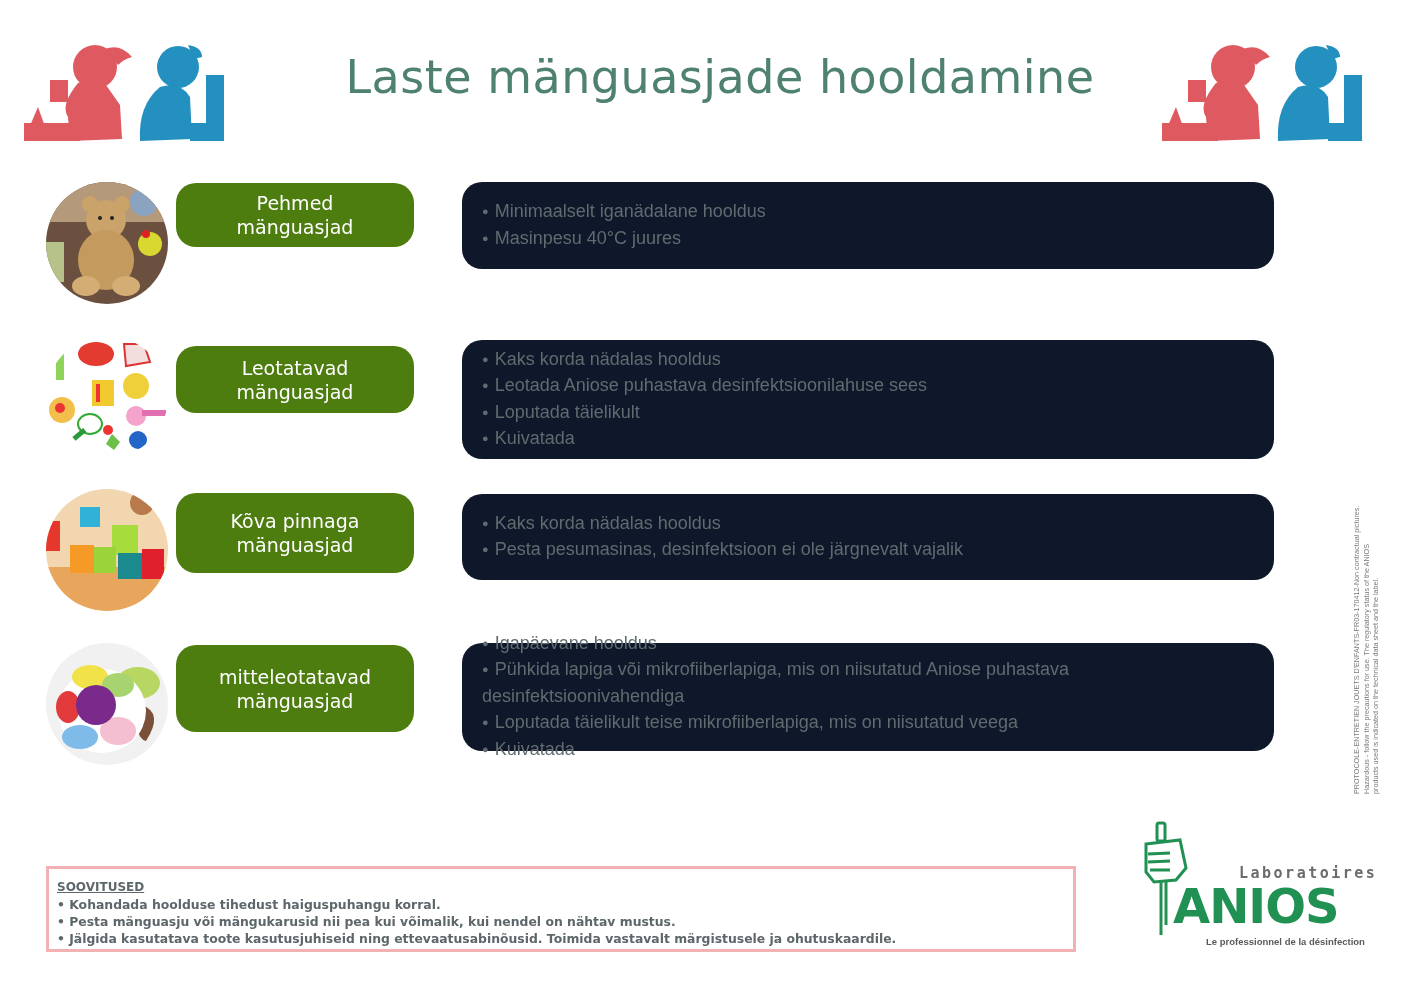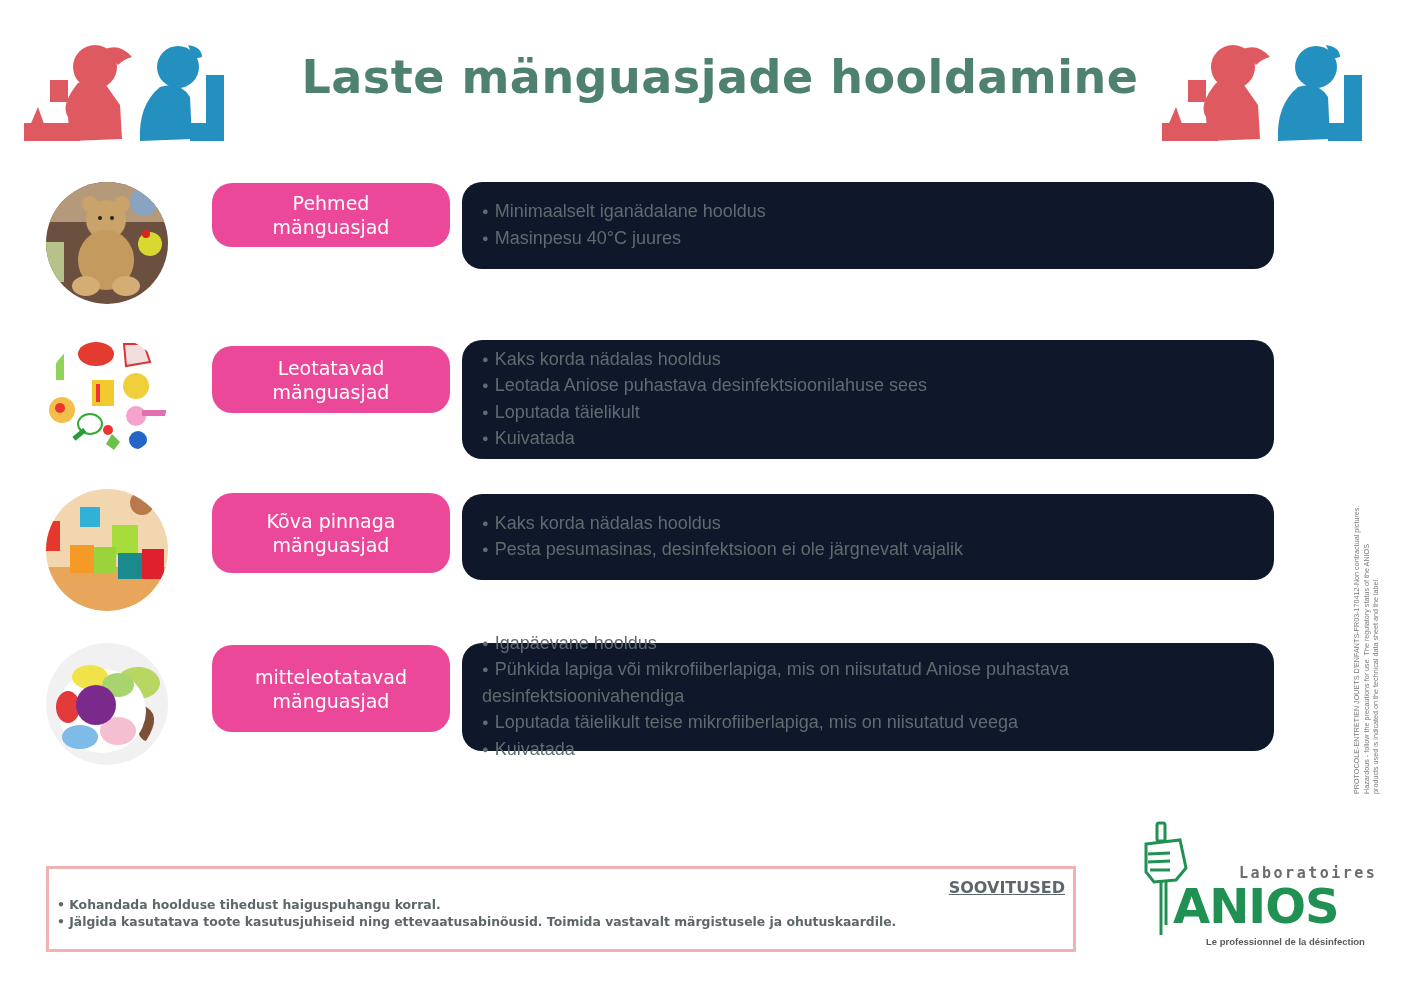--- a/index.html
+++ b/index.html
@@ -5,35 +5,34 @@
     * { box-sizing: border-box; margin: 0; padding: 0; }
     html, body { width: 1405px; height: 993px; background: #ffffff; overflow: hidden; }
     body { position: relative; font-family: "DejaVu Sans", "Liberation Sans", sans-serif; color: #5e6a70; }
 
     .kids { position: absolute; width: 210px; height: 110px; }
     .kids.left { left: 20px; top: 35px; }
     .kids.right { left: 1158px; top: 35px; }
 
     .title {
       position: absolute; left: 300px; top: 50px; width: 840px; text-align: center;
-      font-family: "DejaVu Sans", sans-serif; font-weight: bold; font-size: 46px;
+      font-family: "DejaVu Sans", sans-serif; font-weight: normal; font-size: 46px;
       color: #4e8170; letter-spacing: 0.5px;
     }
 
     .row { position: absolute; left: 0; width: 1405px; }
     .thumb {
       position: absolute; left: 46px; width: 122px; height: 122px; border-radius: 50%;
       overflow: hidden;
     }
     .label-pill {
-      position: absolute; left: 176px; width: 238px; background: #ec4899; border-radius: 20px;
+      position: absolute; left: 176px; width: 238px; background: #4d7c0f; border-radius: 20px;
       color: #ffffff; text-align: center; font-size: 19px; line-height: 24px;
       display: flex; flex-direction: column; justify-content: center;
       font-family: "DejaVu Sans", sans-serif;
-      margin-left: 36px;
     }
     .content-box {
       position: absolute; left: 462px; width: 812px; background: #0f172a; border-radius: 20px;
       padding: 0 20px; font-size: 18px; line-height: 24.5px; color: #5f6b6f;
       display: flex; flex-direction: column; justify-content: center;
       font-family: "Liberation Sans", sans-serif;
     }
     .content-box .li { white-space: normal; }
     .content-box .li::before { content: "\25CF"; font-size: 11px; margin-right: 6px; position: relative; top: -2px; }
     .content-box .li.cont::before { content: ""; margin: 0; }
@@ -45,21 +44,21 @@
       position: absolute; left: 0; top: 362px; width: 362px; transform-origin: 0 0;
       transform: rotate(-90deg); font-size: 7.2px; line-height: 9.5px; color: #7a7a7a;
       font-family: "Liberation Sans", sans-serif;
     }
 
     .reco {
       position: absolute; left: 46px; top: 866px; width: 1030px; height: 86px;
       border: 3px solid #f2b2b4; padding: 10px 8px 0 8px;
       font-family: "DejaVu Sans", sans-serif; font-size: 12.4px; line-height: 17px; color: #5d676b;
     }
-    .reco .heading { text-decoration: underline; font-weight: bold; font-size: 16px; text-align: right; }
+    .reco .heading { text-decoration: underline; font-weight: bold; font-size: 12px; }
     .reco .item { font-weight: bold; }
     .reco .item::before { content: "\2022  "; white-space: pre; }
 
     .logo { position: absolute; left: 1140px; top: 820px; width: 235px; height: 135px; }
     .logo-word-lab {
       position: absolute; left: 67px; top: 44px; font-family: "DejaVu Sans Mono", monospace;
       font-weight: bold; font-size: 15px; color: #6b6b6b; letter-spacing: 2.5px; margin-left: 32px;
     }
     .logo-word-anios {
       position: absolute; left: 33px; top: 58px; font-family: "DejaVu Sans", sans-serif;
@@ -222,20 +221,21 @@
   <div class="side-text-inner">
     <div>PROTOCOLE-ENTRETIEN JOUETS D'ENFANTS-FR03-170412-Non contractual pictures.</div>
     <div>Hazardous - follow the precautions for use. The regulatory status of the ANIOS</div>
     <div>products used is indicated on the technical data sheet and the label.</div>
   </div>
 </div>
 
 <div class="reco">
   <div class="heading">SOOVITUSED</div>
   <div class="item">Kohandada hoolduse tihedust haiguspuhangu korral.</div>
+  <div class="item">Pesta mänguasju või mängukarusid nii pea kui võimalik, kui nendel on nähtav mustus.</div>
   <div class="item">Jälgida kasutatava toote kasutusjuhiseid ning ettevaatusabinõusid. Toimida vastavalt märgistusele ja ohutuskaardile.</div>
 </div>
 
 <div class="logo">
   <svg style="position:absolute;left:0;top:0;" width="60" height="120" viewBox="0 0 60 120">
     <g fill="none" stroke="#219153" stroke-width="3">
       <rect x="17" y="3" width="8" height="18" rx="2"></rect>
       <path d="M6 24 L40 20 L46 48 L36 60 L14 62 L6 52 Z"></path>
       <line x1="8" y1="34" x2="30" y2="33"></line>
       <line x1="8" y1="42" x2="30" y2="41"></line>

